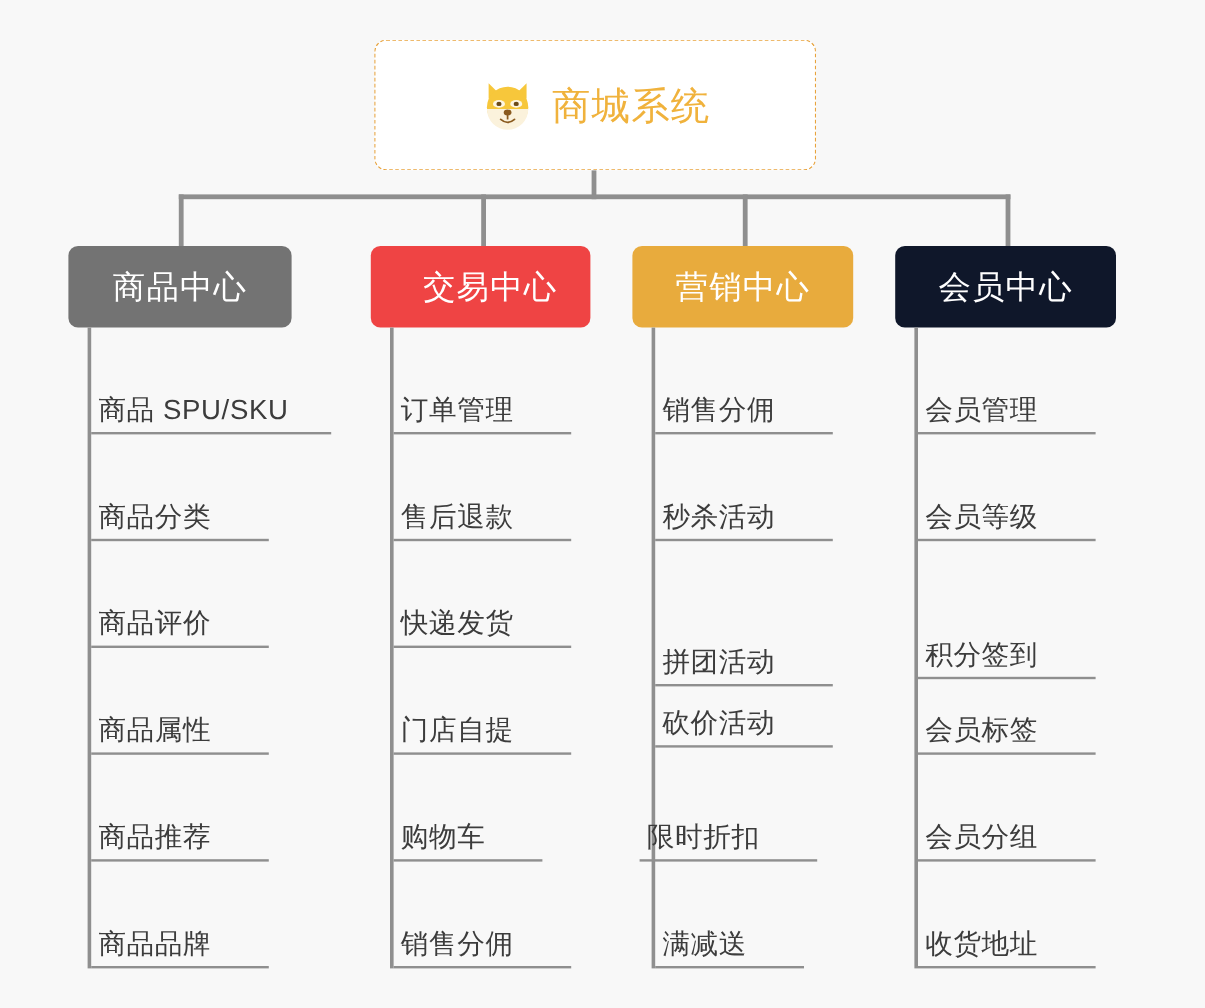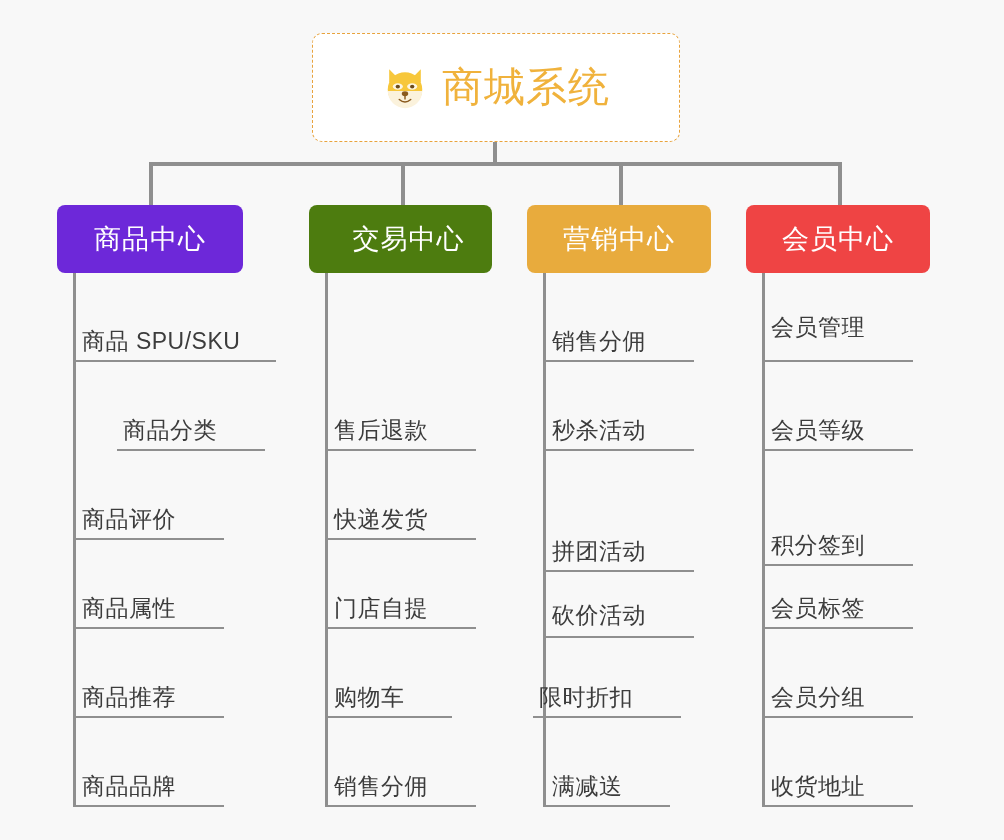--- a/index.html
+++ b/index.html
@@ -35,21 +35,21 @@
     justify-content: center;
     gap: 14px;
   }
   #root-icon {
     width: 46px;
     height: 46px;
     display: block;
     flex: none;
   }
   #root-title {
-    font-size: 41px;
+    font-size: 32px;
     line-height: 1;
     color: #f0b23c;
     letter-spacing: 1px;
     white-space: nowrap;
   }
 
   
   .conn {
     position: absolute;
     background: #8f8f8f;
@@ -138,53 +138,57 @@
     </svg>
     <span id="root-title">商城系统</span>
   </div>
 
   <div class="conn" id="stem-root"></div>
   <div class="conn" id="bus-bar"></div>
 
   <div id="columns-host"></div>
 
 <div class="drop" style="left: 149px;"></div>
-    <div class="cat-box" style="left: 57px; width: 186px; background: #6d28d9;">
+    <div class="cat-box" style="left: 57px; width: 186px; background: #737373;">
       <span class="cat-label">商品中心</span>
     </div>
     <div class="spine" style="left: 73px; top: 273px; height: 534px;"></div>
     <div class="leaf" style="left: 76px; top: 273px; width: 200px;">
       <div class="leaf-label">商品 SPU/SKU</div>
       <div class="leaf-rule"></div>
     </div>
-    <div class="leaf" style="left: 76px; top: 362px; width: 148px; margin-left: 41px;">
+    <div class="leaf" style="left: 76px; top: 362px; width: 148px;">
       <div class="leaf-label">商品分类</div>
       <div class="leaf-rule"></div>
     </div>
     <div class="leaf" style="left: 76px; top: 451px; width: 148px;">
       <div class="leaf-label">商品评价</div>
       <div class="leaf-rule"></div>
     </div>
     <div class="leaf" style="left: 76px; top: 540px; width: 148px;">
       <div class="leaf-label">商品属性</div>
       <div class="leaf-rule"></div>
     </div>
     <div class="leaf" style="left: 76px; top: 629px; width: 148px;">
       <div class="leaf-label">商品推荐</div>
       <div class="leaf-rule"></div>
     </div>
     <div class="leaf" style="left: 76px; top: 718px; width: 148px;">
       <div class="leaf-label">商品品牌</div>
       <div class="leaf-rule"></div>
     </div>
     <div class="drop" style="left: 401px;"></div>
-    <div class="cat-box" style="left: 309px; width: 183px; background: #4d7c0f; padding-left: 16px;">
+    <div class="cat-box" style="left: 309px; width: 183px; background: #ef4444; padding-left: 16px;">
       <span class="cat-label">交易中心</span>
     </div>
     <div class="spine" style="left: 325px; top: 273px; height: 534px;"></div>
+    <div class="leaf" style="left: 328px; top: 273px; width: 148px;">
+      <div class="leaf-label">订单管理</div>
+      <div class="leaf-rule"></div>
+    </div>
     <div class="leaf" style="left: 328px; top: 362px; width: 148px;">
       <div class="leaf-label">售后退款</div>
       <div class="leaf-rule"></div>
     </div>
     <div class="leaf" style="left: 328px; top: 451px; width: 148px;">
       <div class="leaf-label">快递发货</div>
       <div class="leaf-rule"></div>
     </div>
     <div class="leaf" style="left: 328px; top: 540px; width: 148px;">
       <div class="leaf-label">门店自提</div>
@@ -208,38 +212,38 @@
       <div class="leaf-rule"></div>
     </div>
     <div class="leaf" style="left: 546px; top: 362px; width: 148px;">
       <div class="leaf-label">秒杀活动</div>
       <div class="leaf-rule"></div>
     </div>
     <div class="leaf" style="left: 546px; top: 451px; width: 148px; margin-top: 32px;">
       <div class="leaf-label">拼团活动</div>
       <div class="leaf-rule"></div>
     </div>
-    <div class="leaf" style="left: 546px; top: 549px; width: 148px; font-family: Liberation Mono, monospace;">
+    <div class="leaf" style="left: 546px; top: 534px; width: 148px;">
       <div class="leaf-label">砍价活动</div>
       <div class="leaf-rule"></div>
     </div>
     <div class="leaf" style="left: 533px; top: 629px; width: 148px;">
       <div class="leaf-label">限时折扣</div>
       <div class="leaf-rule"></div>
     </div>
     <div class="leaf" style="left: 546px; top: 718px; width: 124px;">
       <div class="leaf-label">满减送</div>
       <div class="leaf-rule"></div>
     </div>
     <div class="drop" style="left: 838px;"></div>
-    <div class="cat-box" style="left: 746px; width: 184px; background: #ef4444;">
+    <div class="cat-box" style="left: 746px; width: 184px; background: #0f172a;">
       <span class="cat-label">会员中心</span>
     </div>
     <div class="spine" style="left: 762px; top: 273px; height: 534px;"></div>
-    <div class="leaf" style="left: 765px; top: 273px; width: 148px; gap: 14px;">
+    <div class="leaf" style="left: 765px; top: 273px; width: 148px;">
       <div class="leaf-label">会员管理</div>
       <div class="leaf-rule"></div>
     </div>
     <div class="leaf" style="left: 765px; top: 362px; width: 148px;">
       <div class="leaf-label">会员等级</div>
       <div class="leaf-rule"></div>
     </div>
     <div class="leaf" style="left: 765px; top: 477px; width: 148px;">
       <div class="leaf-label">积分签到</div>
       <div class="leaf-rule"></div>

